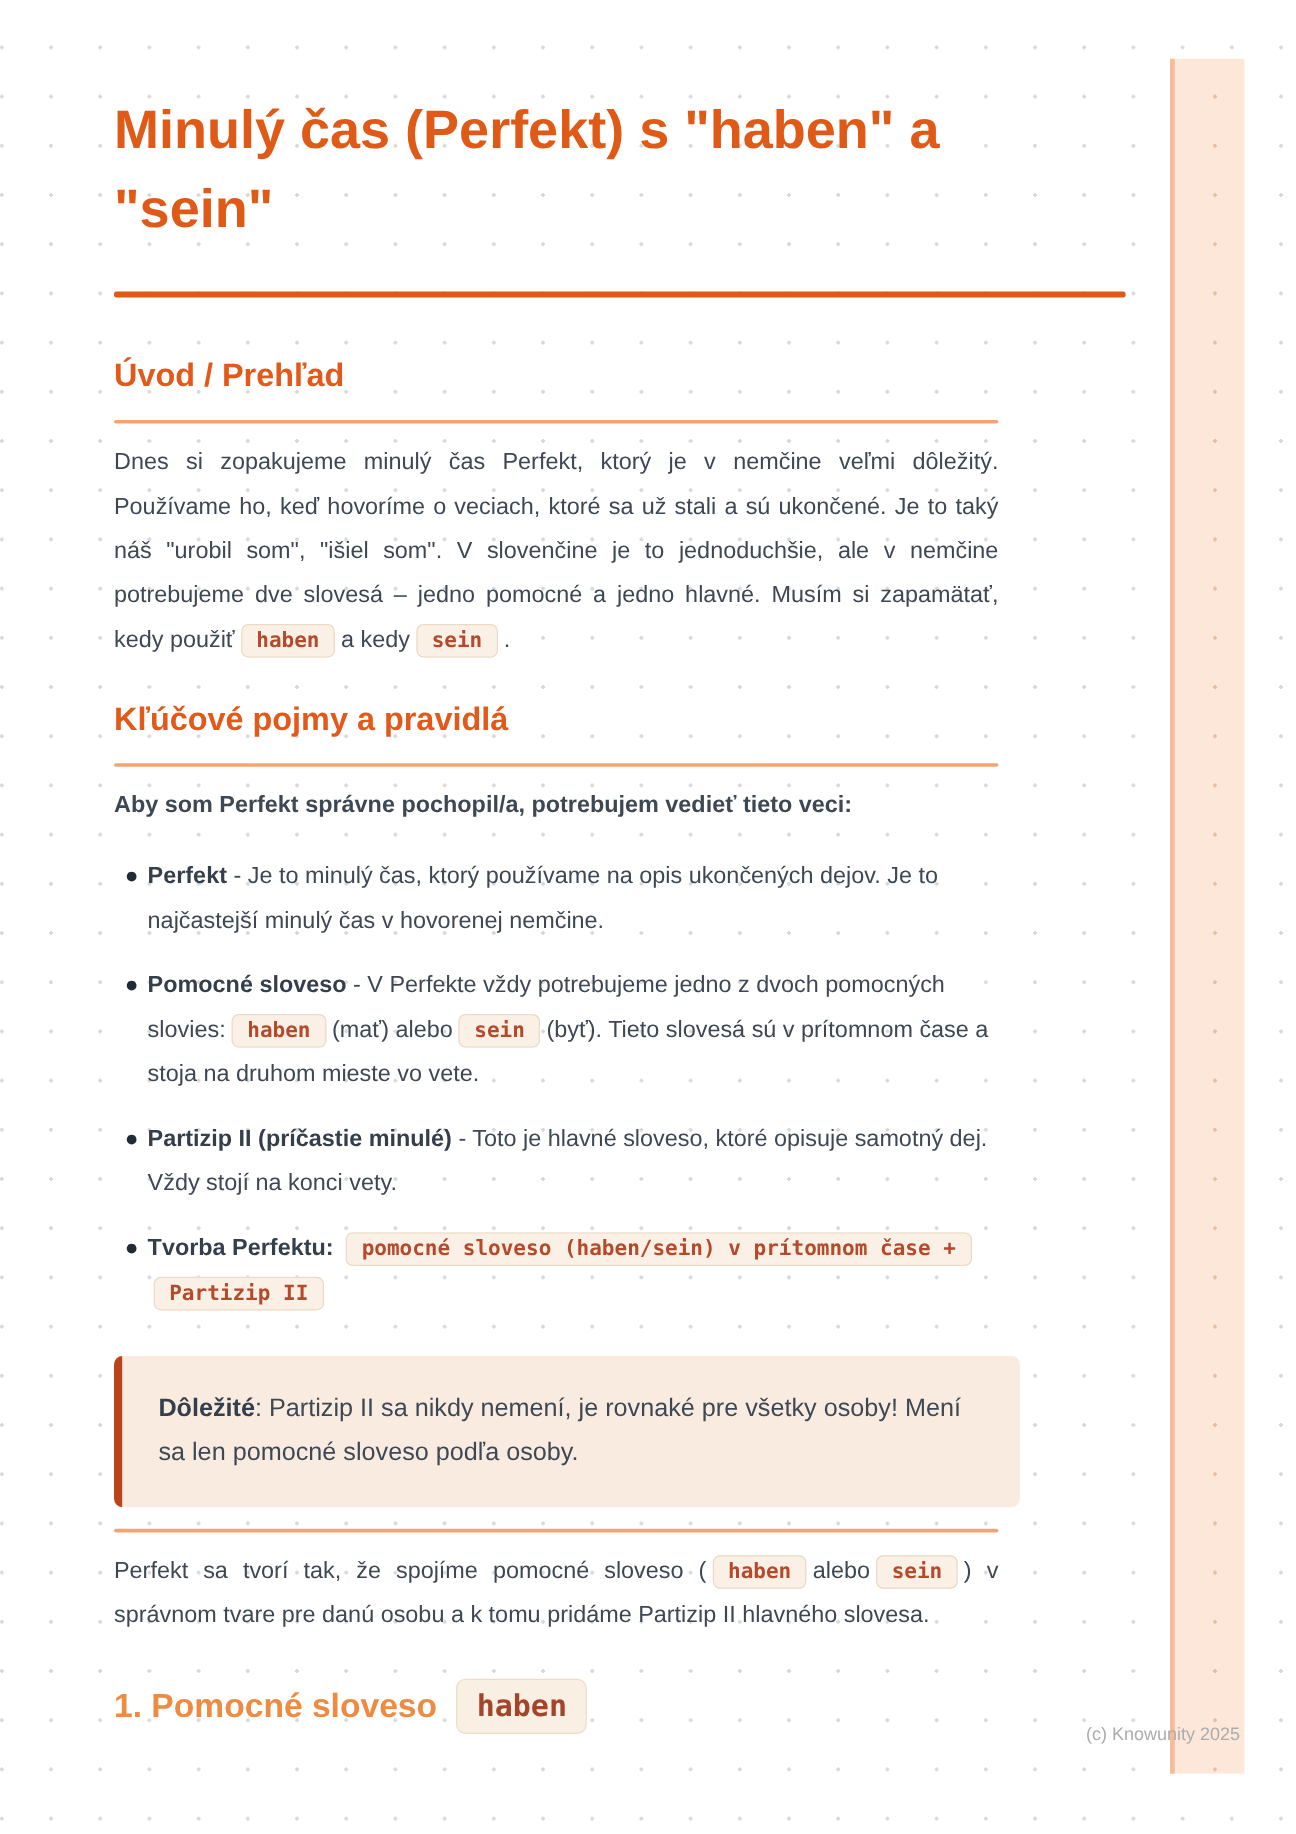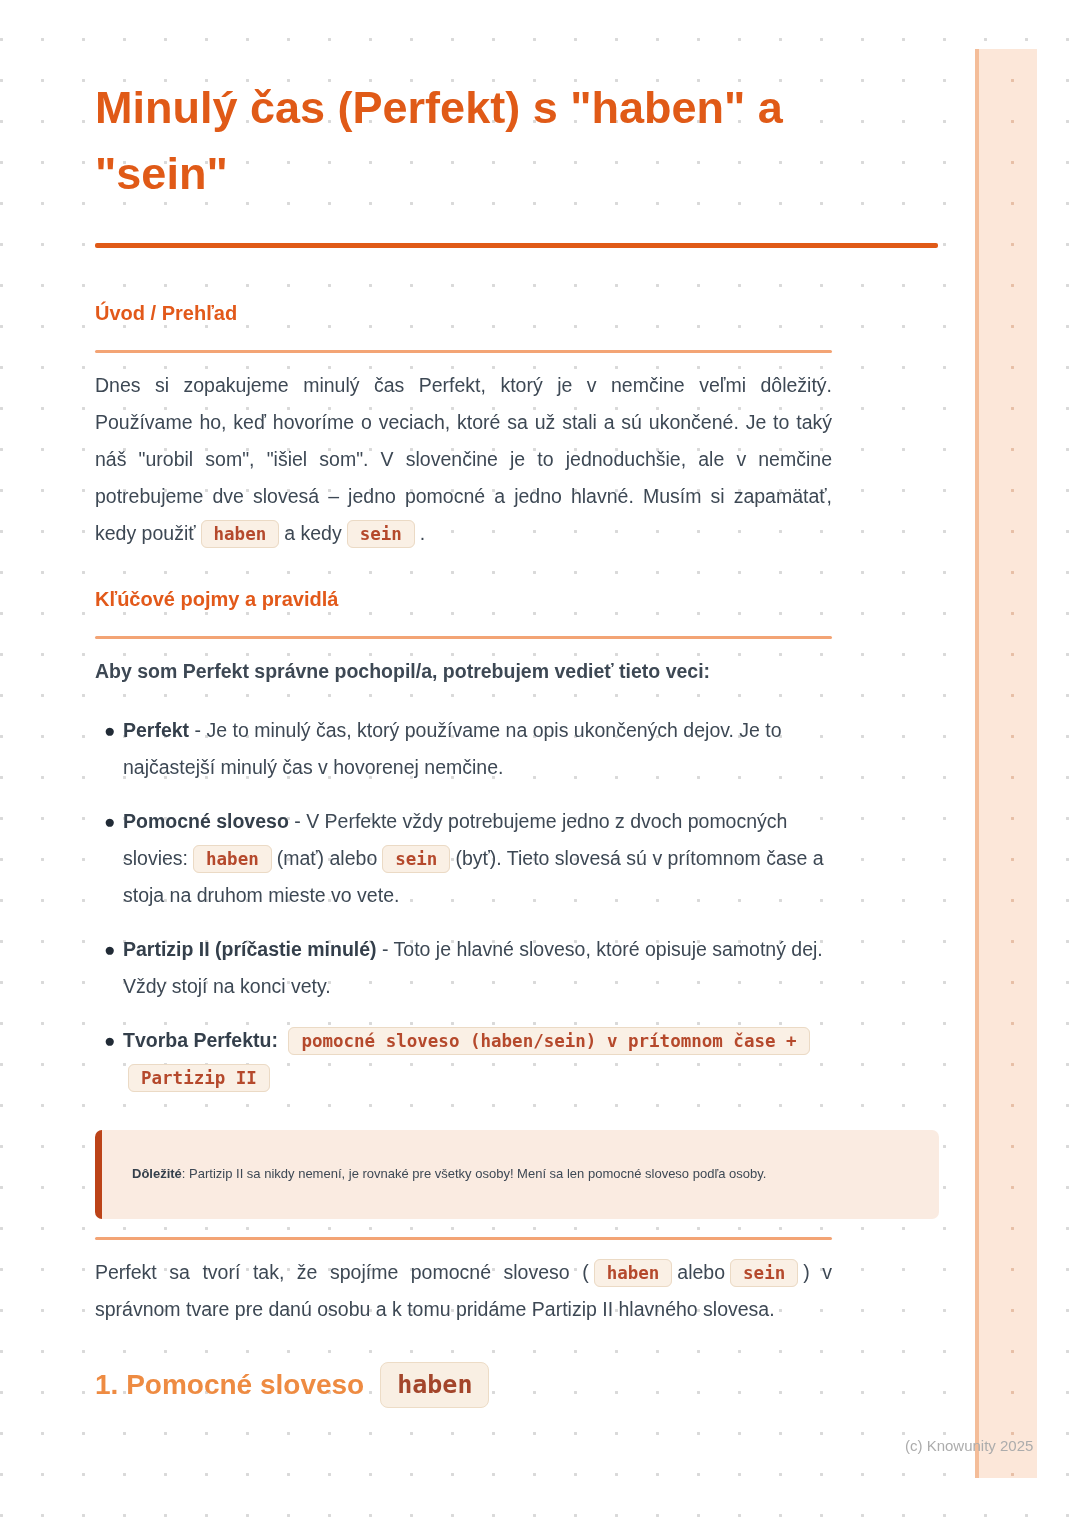--- a/index.html
+++ b/index.html
@@ -25,21 +25,21 @@
   .content{position:absolute;left:95px;top:0;width:737px;z-index:2;}
   .doc-title{
     margin:75px 0 0 0;
     width:880px;
     font-size:45px;line-height:66px;font-weight:bold;color:#e05a17;
   }
   .doc-title span{display:block;}
   .rule-main{margin-top:36px;width:843px;height:5px;background:#e05a17;border-radius:2px;}
   h2.section{
     margin:46px 0 0 0;
-    font-size:20px;line-height:38px;font-weight:bold;color:#e2591a;
+    font-size:27px;line-height:38px;font-weight:bold;color:#e2591a;
   }
   .rule-sub{margin-top:18px;width:100%;height:3px;background:#f3a475;border-radius:2px;}
   p.body{
     margin:14px 0 0 0;
     font-size:19.5px;line-height:37px;color:#3d4854;text-align:justify;
   }
   p.lead{margin:14px 0 0 0;font-size:19.5px;line-height:37px;color:#3d4854;font-weight:bold;}
   .code{
     font-family:"DejaVu Sans Mono","Liberation Mono",monospace;
     font-size:17.5px;font-weight:bold;color:#b5492c;
@@ -52,26 +52,26 @@
   ul.bullets li{
     position:relative;margin:0 0 17px 0;
     font-size:19.5px;line-height:37px;color:#3d4854;
   }
   ul.bullets li .dot{
     position:absolute;left:-19px;top:0;color:#212b36;font-size:19px;
   }
   .term{font-weight:bold;color:#343f4b;}
   .callout{
     margin-top:34px;
-    box-sizing:border-box;width:844px;
+    box-sizing:border-box;width:755px;
     background:#faebe1;
     border-left:7px solid #bc4318;
     border-radius:7px;
     padding:25px 30px 27px 30px;
-    font-size:13px;line-height:37px;color:#3d4854;
+    font-size:21px;line-height:37px;color:#3d4854;
   }
   .callout .term{color:#343f4b;}
   .sub-row{margin-top:34px;display:flex;align-items:center;gap:16px;}
   h3.subhead{
     margin:0;font-size:28px;line-height:36px;font-weight:bold;color:#ee8b42;
   }
   .code-big{
     font-family:"DejaVu Sans Mono","Liberation Mono",monospace;
     font-size:25px;font-weight:bold;color:#a3452b;
     background:#f9efe3;border:1px solid #eddcc6;border-radius:8px;

